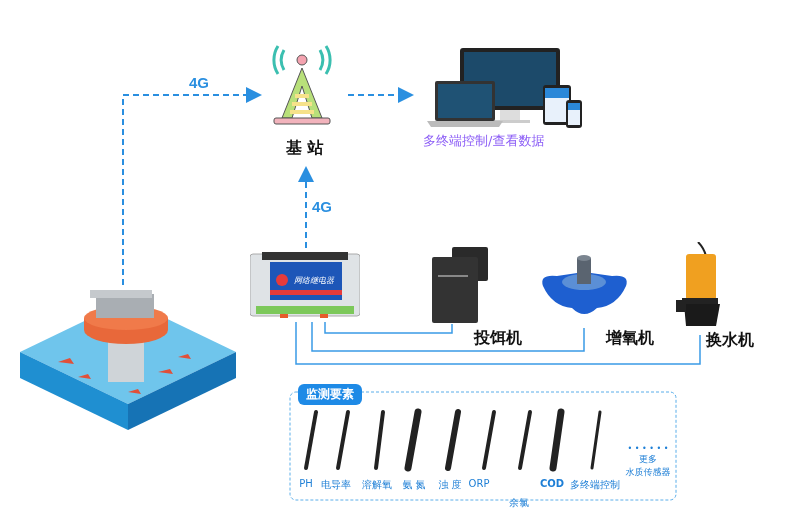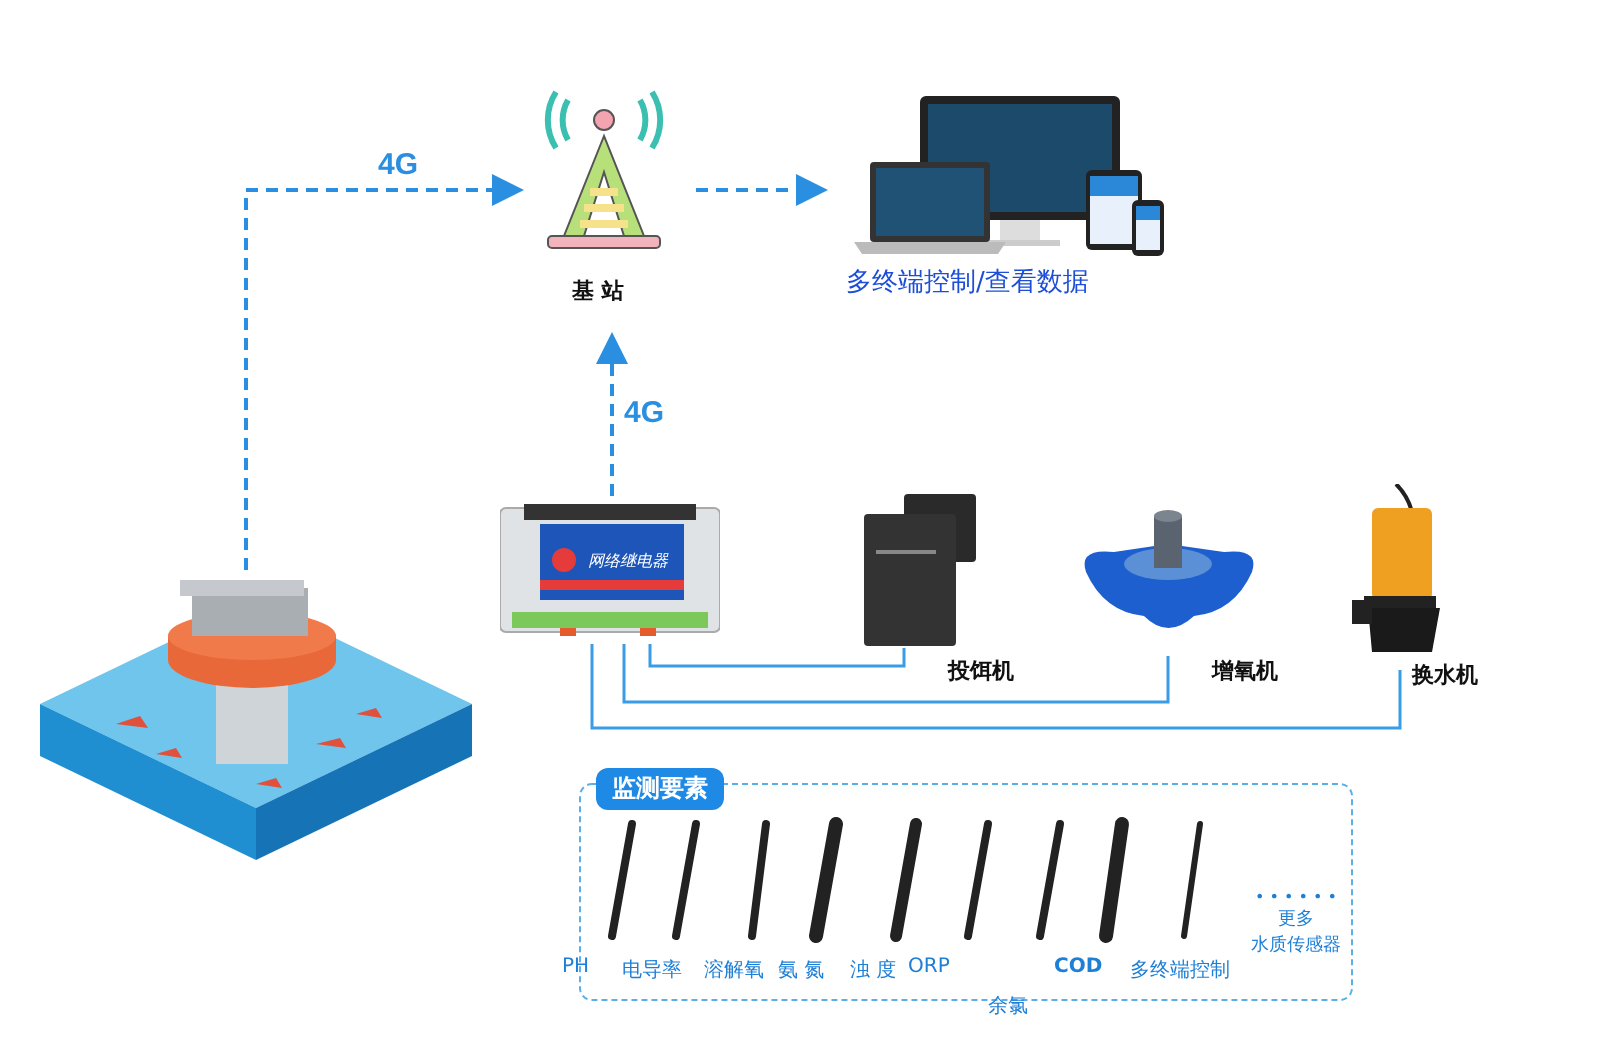--- a/index.html
+++ b/index.html
@@ -1,21 +1,21 @@
 <!DOCTYPE html>
 <html><head>
 <meta charset="utf-8">
 <style>
   html,body{margin:0;padding:0;background:#fff;}
   body{width:800px;height:529px;position:relative;overflow:hidden;font-family:"DejaVu Sans",sans-serif;}
   .abs{position:absolute;}
   .lbl-4g{color:#2a8fe0;font-size:15px;font-weight:bold;font-family:Liberation Sans, sans-serif;}
-  .cn-big{color:#111;font-size:11px;font-weight:bold;}
-  .cn-mid{color:#1d4ed8;font-size:13px;}
-  .sensor-lbl{color:#1e7fd6;font-size:10px;text-align:left;width:50px;}
+  .cn-big{color:#111;font-size:16px;font-weight:bold;}
+  .cn-mid{color:#8b5cf6;font-size:13px;}
+  .sensor-lbl{color:#1e7fd6;font-size:10px;text-align:center;width:50px;}
   .badge{background:#1e8ae6;color:#ffffff;font-size:12px;font-weight:bold;border-radius:6px;padding:2px 8px;}
   svg{position:absolute;left:0;top:0;}
 </style>
 </head>
 <body>
 
 <svg width="800" height="529">
   <defs>
     <marker id="arr" markerWidth="8" markerHeight="8" refX="6" refY="4" orient="auto">
       <path d="M0,0 L8,4 L0,8 z" fill="#2a8fe0"></path>

